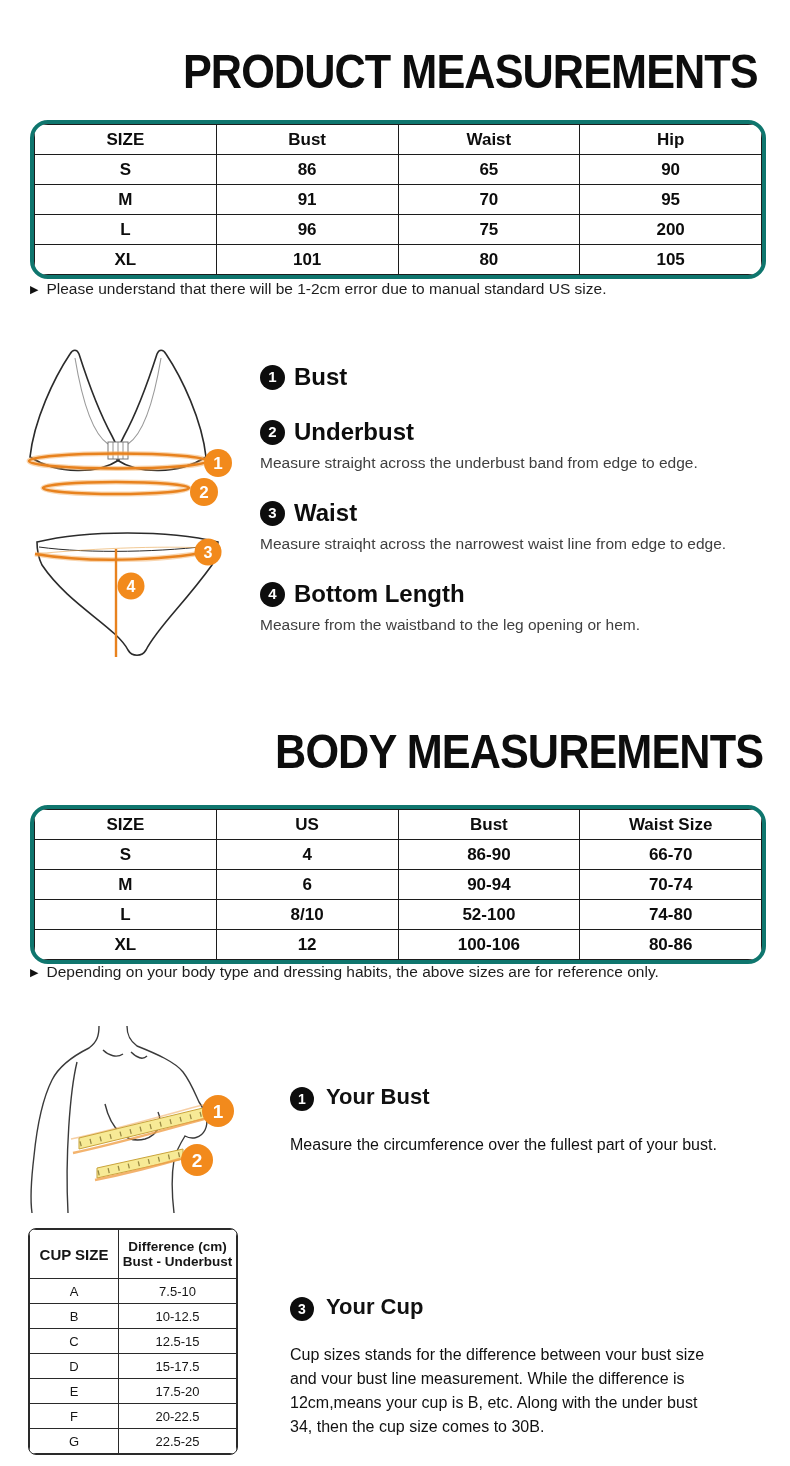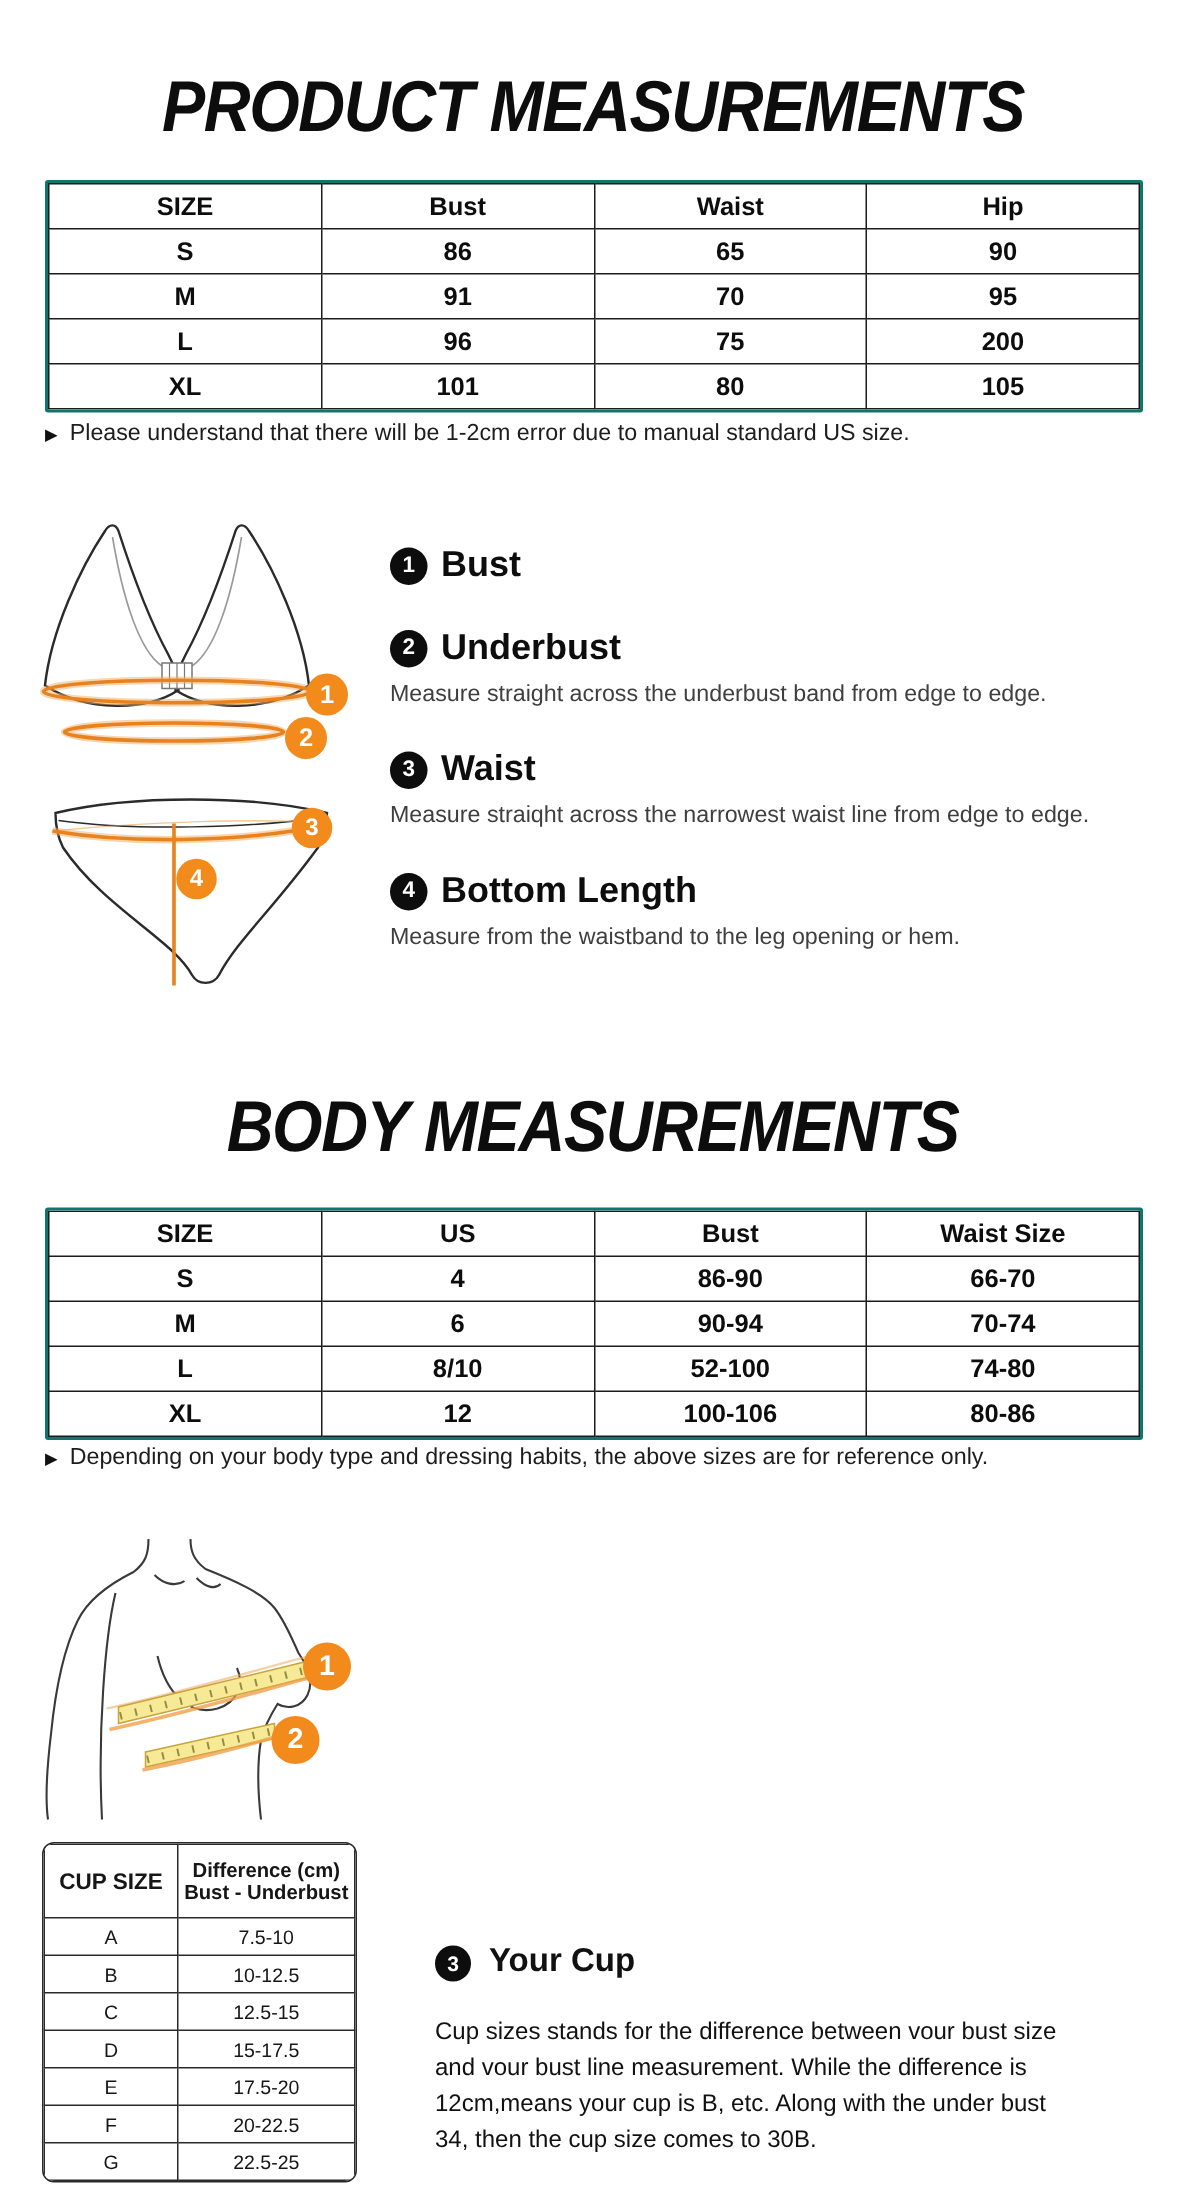--- a/index.html
+++ b/index.html
@@ -2,27 +2,27 @@
 <html><head>
 <meta charset="utf-8">
 <style>
   html,body { margin:0; padding:0; background:#ffffff; }
   .page {
     position:relative; width:790px; height:1466px; margin:0 auto;
     background:#ffffff; font-family:"Liberation Sans", sans-serif; color:#111;
     overflow:hidden;
   }
   
-  .big-title { position:absolute; left:0; right:0; text-align:center;font-style:italic; }
+  .big-title { position:absolute; left:0; right:0; text-align:right; }
   .big-title span {
     display:inline-block; font-size:48px; font-weight:800; letter-spacing:-1px;
     transform:scaleX(.9); transform-origin:center; white-space:nowrap; color:#0d0d0d;
   }
   
-  .tbl-wrap { position:absolute; border:2px solid #0f766e; border-radius:2px; overflow:hidden; background:#fff; }
+  .tbl-wrap { position:absolute; border:4px solid #0f766e; border-radius:18px; overflow:hidden; background:#fff; }
   .tbl-wrap table { border-collapse:collapse; width:100%; table-layout:fixed; }
   .size-table th, .size-table td {
     border:1px solid #1c1c1c; height:29px; text-align:center; vertical-align:middle;
     font-weight:700; font-size:17px; padding:0; color:#0d0d0d;
   }
   
   .cup-table th, .cup-table td {
     border:1px solid #2a2a2a; text-align:center; vertical-align:middle; padding:0; color:#161616;
   }
   .cup-table th { height:48px; font-weight:700; font-size:13.5px; white-space:pre-line; }
@@ -297,20 +297,24 @@
             <td>20-22.5</td>
           </tr>
           <tr>
             <td>G</td>
             <td>22.5-25</td>
           </tr>
         </tbody>
       </table>
   </div>
 
+  <div class="item2" style="top:1062px;">
+    <h3><span class="num-circle">1</span><span>Your Bust</span></h3>
+    <p>Measure the circumference over the fullest part of your bust.</p>
+  </div>
   <div class="item2" style="top:1272px;">
     <h3><span class="num-circle">3</span><span>Your Cup</span></h3>
     <p>Cup sizes stands for the difference between vour bust size
 and vour bust line measurement. While the difference is
 12cm,means your cup is B, etc. Along with the under bust
 34, then the cup size comes to 30B.</p>
   </div>
 
 </div>
 

